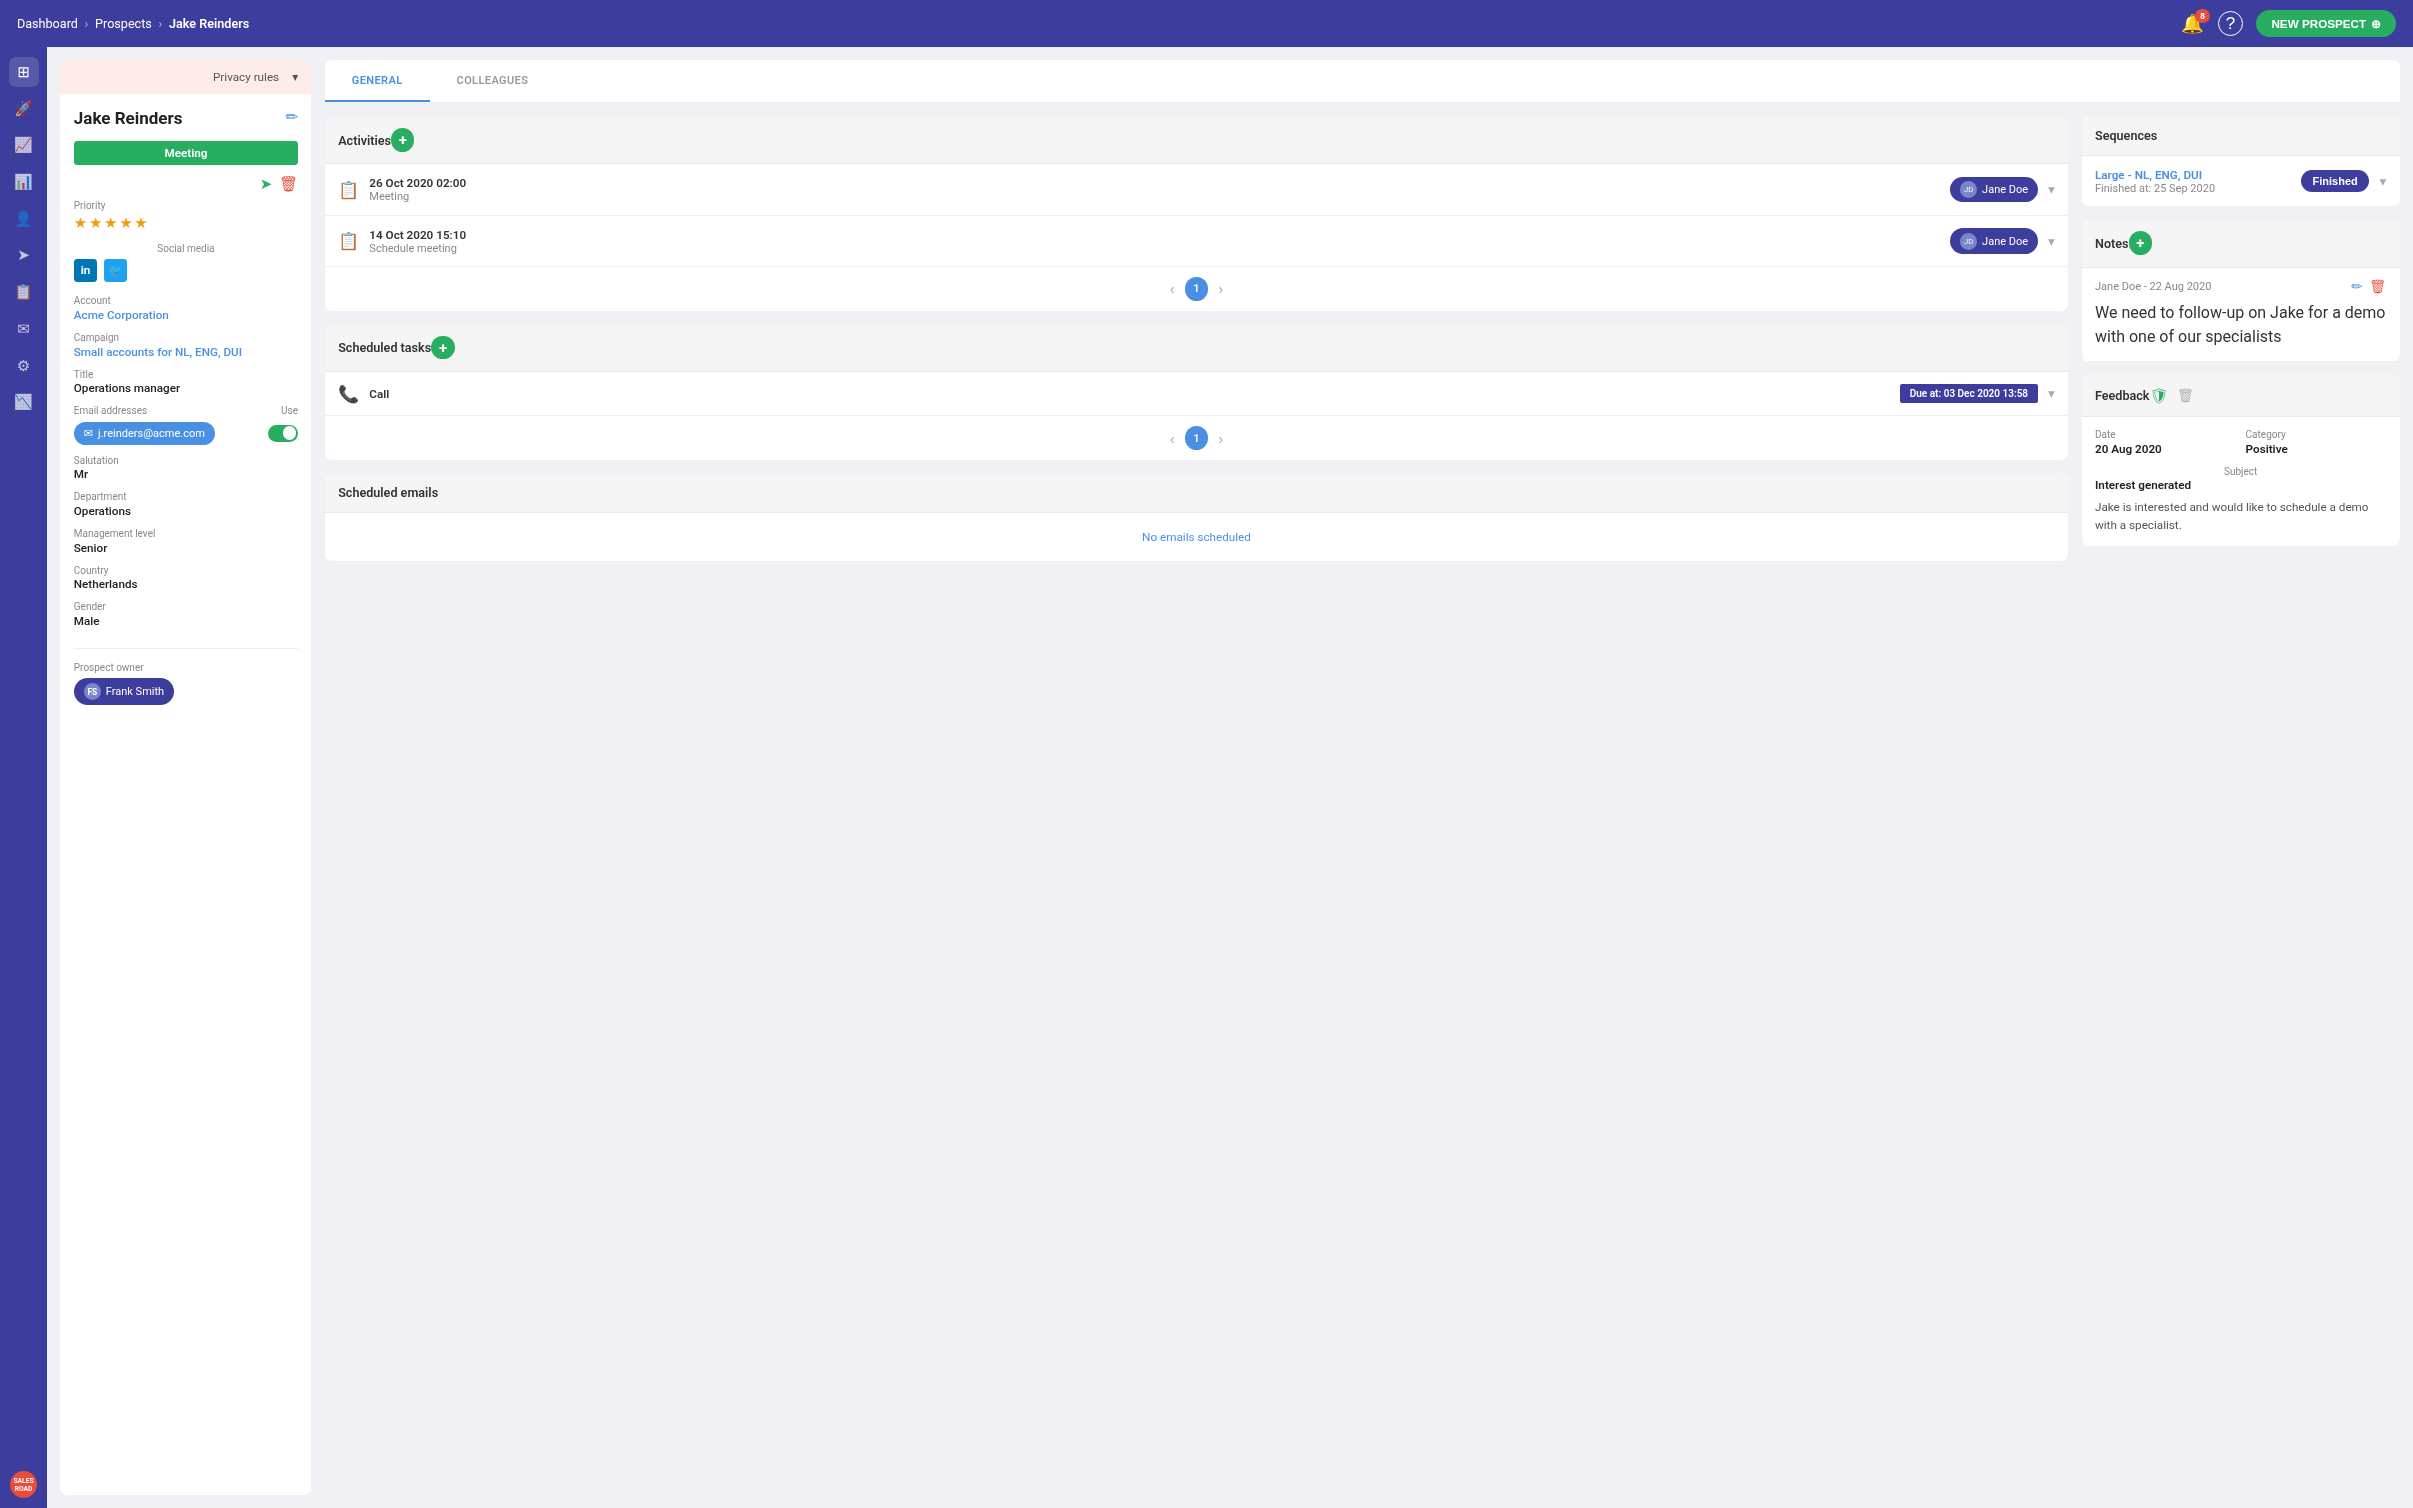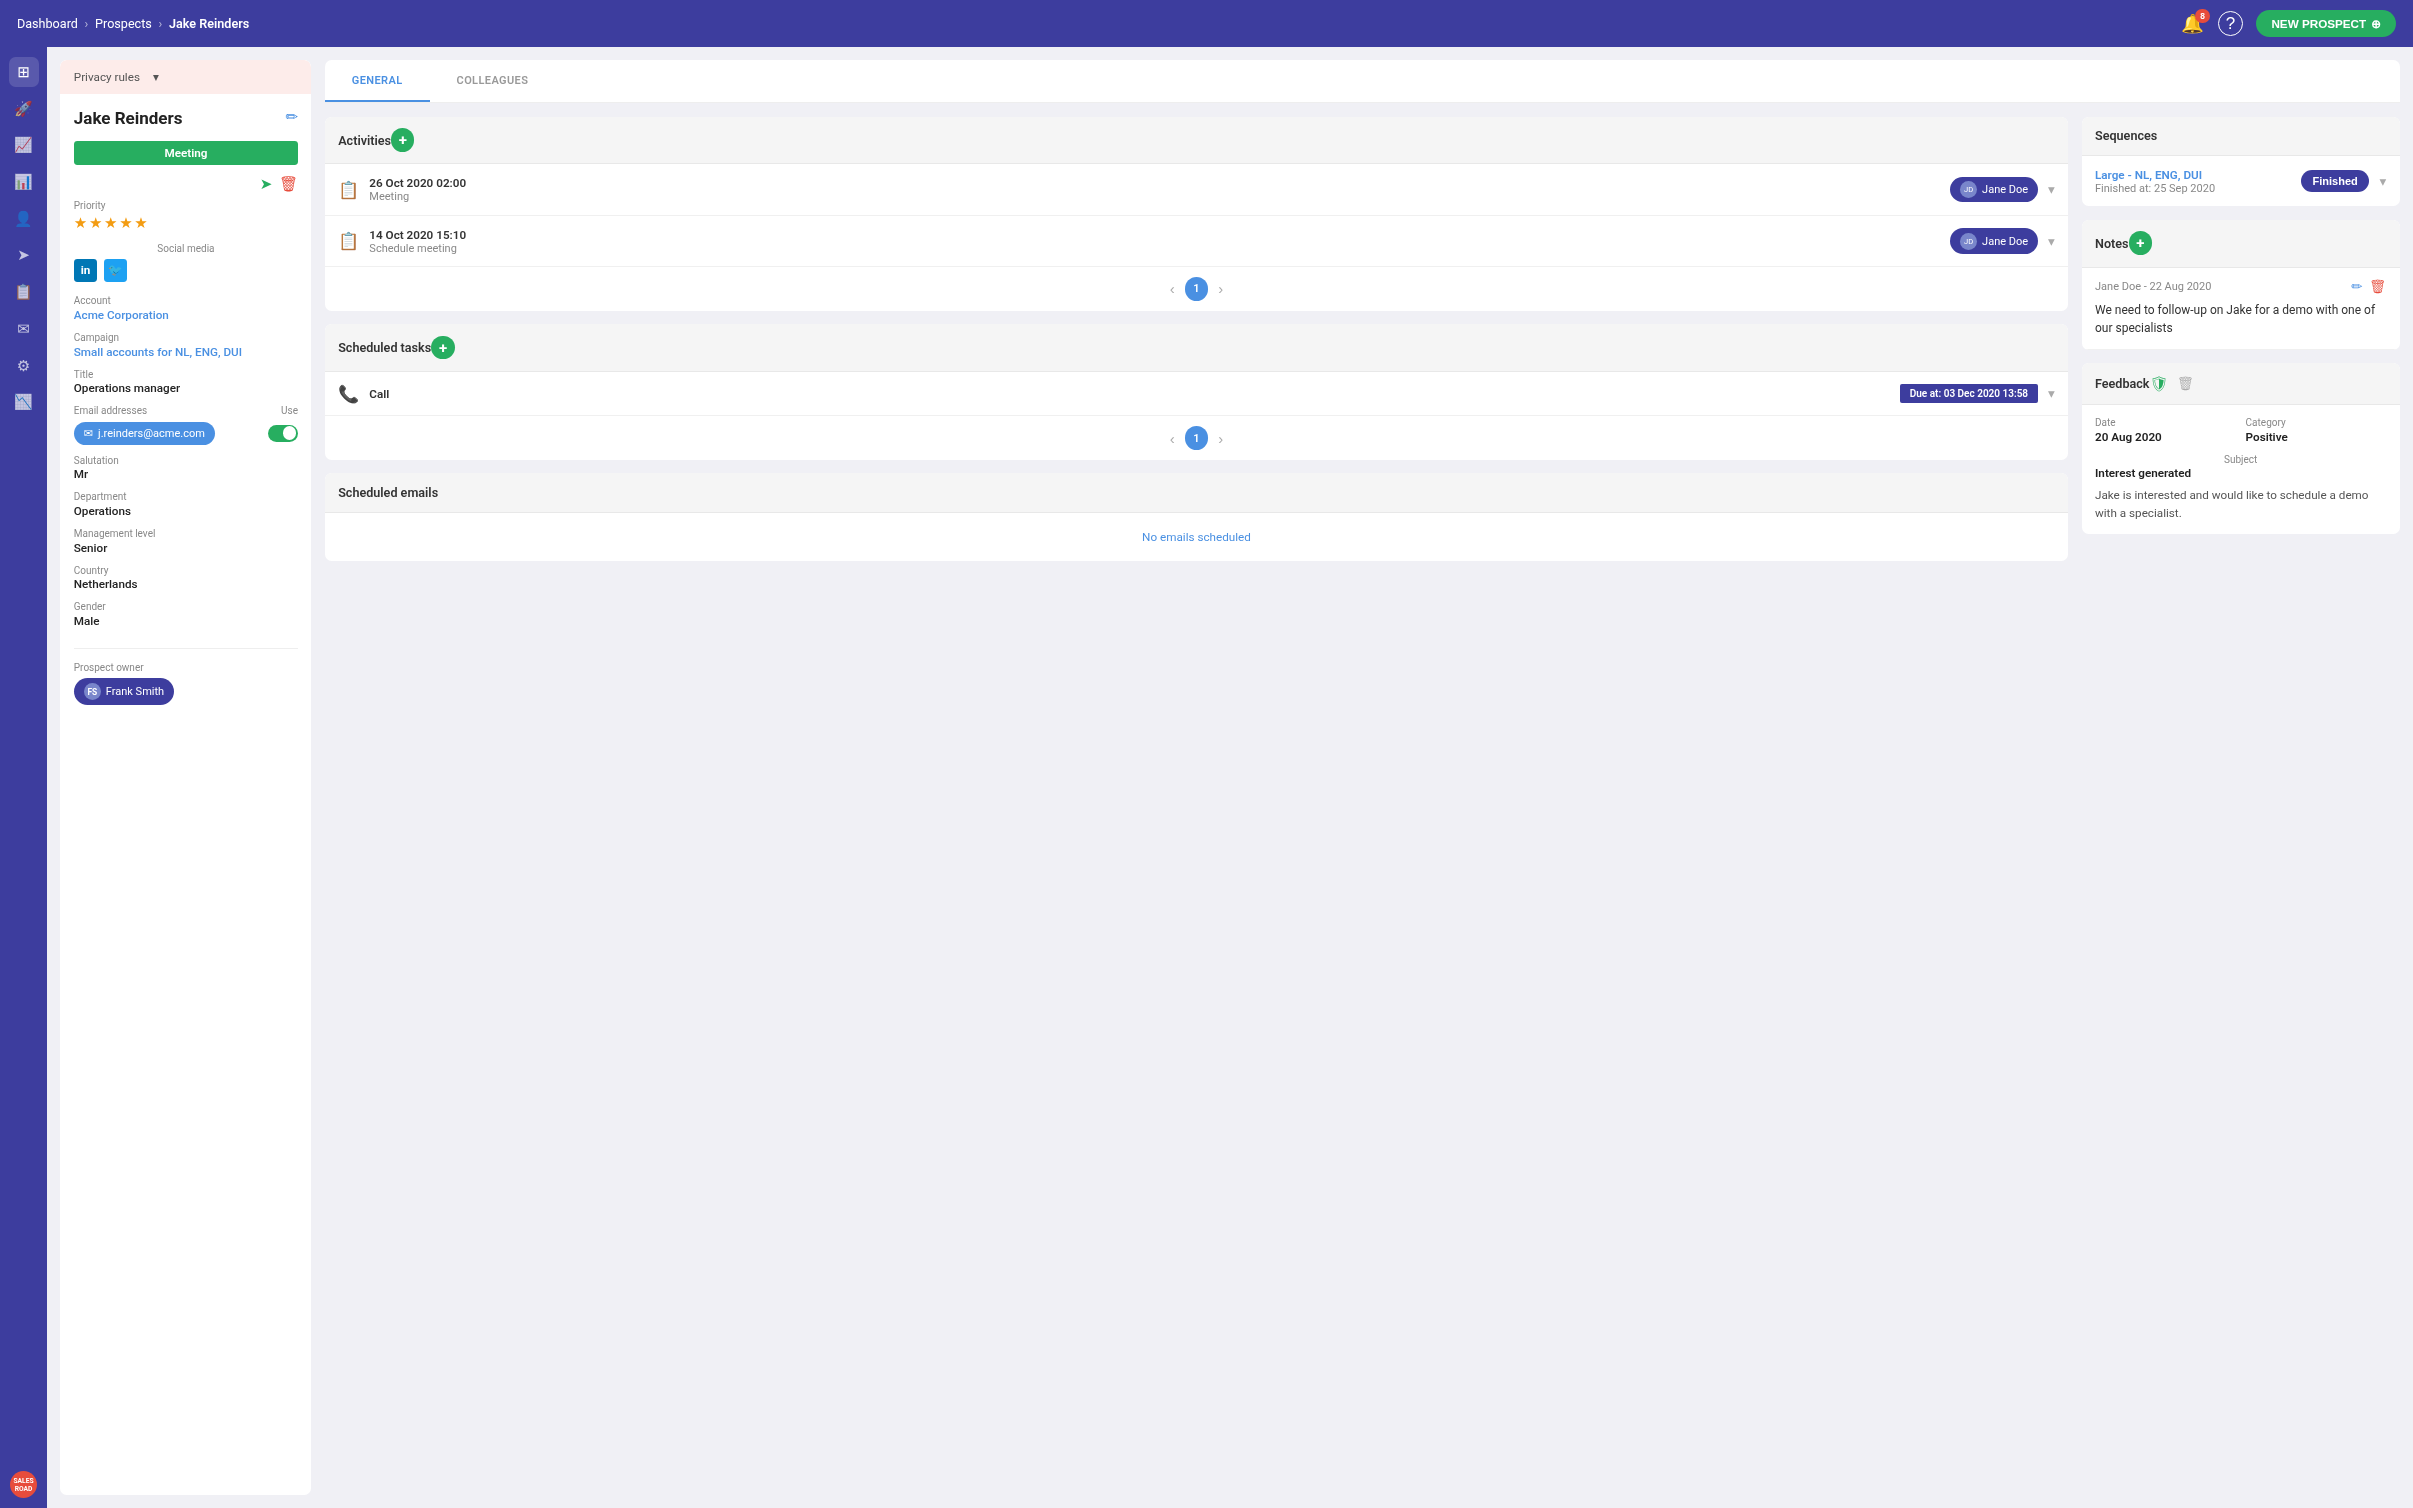--- a/index.html
+++ b/index.html
@@ -130,21 +130,21 @@
       width: 251px;
       flex-shrink: 0;
       overflow-y: auto;
       padding: 0 0 13.4px 0;
     }
 
     .privacy-rules-bar {
       background: #fdecea;
       display: flex;
       align-items: center;
-      justify-content: flex-start;
+      justify-content: flex-end;
       padding: 10px 13.4px;
       border-radius: 6.7px 6.7px 0 0;
       cursor: pointer;
       font-size: 11.7px;
       color: #555;
       gap: 13px;
     }
 
     .prospect-header {
       padding: 13.4px;
@@ -424,21 +424,21 @@
       cursor: pointer;
     }
 
     
     .note-item { padding: 11.7px 13.4px; border-bottom: 0.8px solid #f0f0f0; }
     .note-header { display: flex; align-items: center; justify-content: space-between; margin-bottom: 6.7px; }
     .note-author { font-size: 11px; color: #888; }
     .note-actions { display: flex; gap: 6.7px; }
     .note-edit { color: #4a90e2; cursor: pointer; }
     .note-delete { color: #e74c3c; cursor: pointer; }
-    .note-text { font-size: 12px; color: #333; line-height: 1.5; }
+    .note-text { font-size: 16px; color: #333; line-height: 1.5; }
 
     
     .feedback-content { padding: 11.7px 13.4px; }
     .feedback-grid { display: grid; grid-template-columns: 1fr 1fr; gap: 10px; margin-bottom: 10px; }
     .feedback-field-label { font-size: 10px; color: #888; margin-bottom: 1.7px; }
     .feedback-field-value { font-size: 11.7px; color: #222; font-weight: 600; }
     .feedback-subject-label { font-size: 10px; color: #888; margin-bottom: 1.7px; text-align: center; }
     .feedback-subject-value { font-size: 11.7px; color: #222; font-weight: 600; margin-bottom: 6.7px; }
     .feedback-body { font-size: 11.7px; color: #555; line-height: 1.5; }
 

